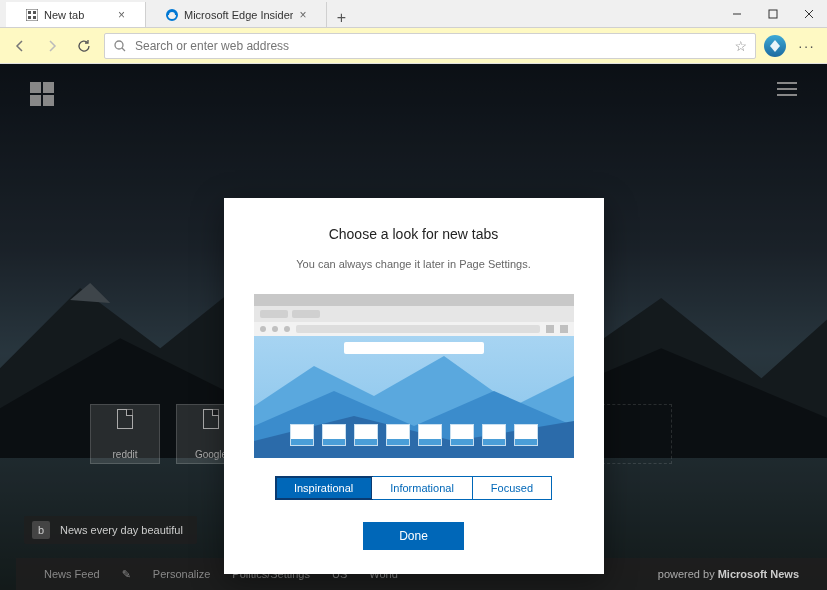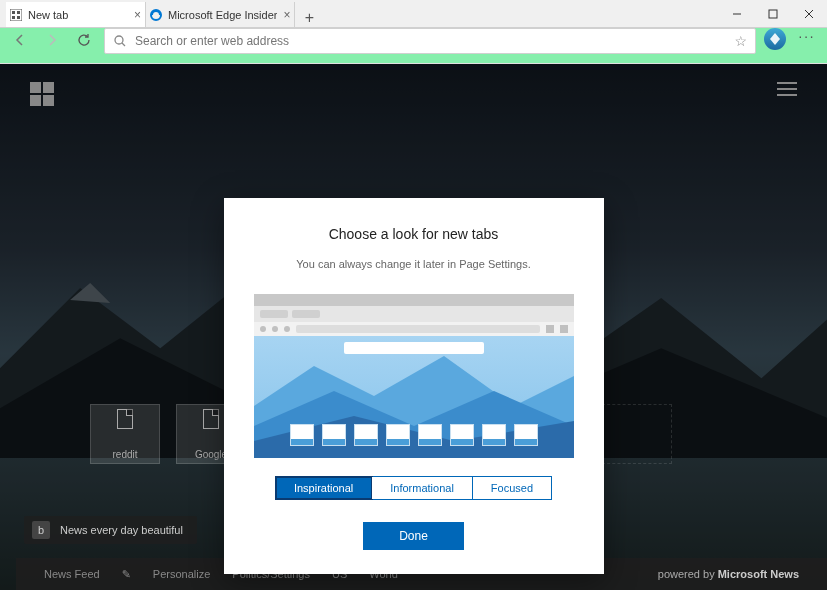--- a/index.html
+++ b/index.html
@@ -1,31 +1,31 @@
 <!DOCTYPE html>
 <html><head>
 <meta charset="utf-8">
 <style>
 * { margin: 0; padding: 0; box-sizing: border-box; font-family: "Segoe UI", Arial, sans-serif; }
 body { width: 827px; height: 590px; overflow: hidden; background: #fff; position: relative; }
 
 
 .titlebar { height: 28px; background: #f0f0f0; display: flex; align-items: stretch; border-bottom: 1px solid #d0d0d0; }
 .tabs-area { flex: 1; display: flex; align-items: flex-end; padding-left: 6px; }
-.tab { display: flex; align-items: center; height: 25px; padding: 0 4px; font-size: 11px; color: #333; border-right: 1px solid #d0d0d0; min-width: 140px; gap: 6px; }
+.tab { display: flex; align-items: center; height: 25px; padding: 0 20px; font-size: 11px; color: #333; border-right: 1px solid #d0d0d0; min-width: 140px; gap: 6px; }
 .tab.active { background: #fff; }
 .tab .favicon { width: 12px; height: 12px; display: flex; align-items: center; justify-content: center; }
 .tab .tab-title { flex: 1; white-space: nowrap; overflow: hidden; text-overflow: ellipsis; }
 .tab .tab-close { font-size: 12px; color: #666; cursor: pointer; }
 .new-tab-btn { width: 28px; display: flex; align-items: center; justify-content: center; font-size: 16px; color: #555; cursor: pointer; }
 .window-controls { display: flex; }
 .window-controls div { width: 36px; display: flex; align-items: center; justify-content: center; font-size: 12px; color: #333; cursor: pointer; }
 
 
-.navbar { height: 36px; background: #86efac; display: flex; padding: 0 8px; gap: 8px; border-bottom: 1px solid #e0e0e0; }
+.navbar { height: 36px; background: #fef9c3; display: flex; align-items: center; padding: 0 8px; gap: 8px; border-bottom: 1px solid #e0e0e0; }
 .nav-btn { width: 24px; height: 24px; display: flex; align-items: center; justify-content: center; color: #555; cursor: pointer; }
 .addr-bar { flex: 1; height: 26px; background: #fff; border: 1px solid #d0d0d0; border-radius: 2px; display: flex; align-items: center; padding: 0 8px; gap: 8px; }
 .addr-bar input { flex: 1; border: none; outline: none; font-size: 12px; color: #333; }
 .star-btn { color: #888; cursor: pointer; font-size: 14px; }
 .profile-btn { width: 22px; height: 22px; border-radius: 50%; background: linear-gradient(#3da9d6, #1c6aa0); display: flex; align-items: center; justify-content: center; color: #fff; font-size: 12px; cursor: pointer; }
 .more-btn { color: #555; cursor: pointer; font-size: 14px; letter-spacing: 1px; padding: 0 4px; }
 
 
 .content { position: absolute; top: 64px; left: 0; right: 0; bottom: 0; background: #000; }
 .bg-image { position: absolute; inset: 0; background: linear-gradient(180deg, #1a2430 0%, #3a4a5a 35%, #5a788a 55%, #2a3a3a 100%); }

